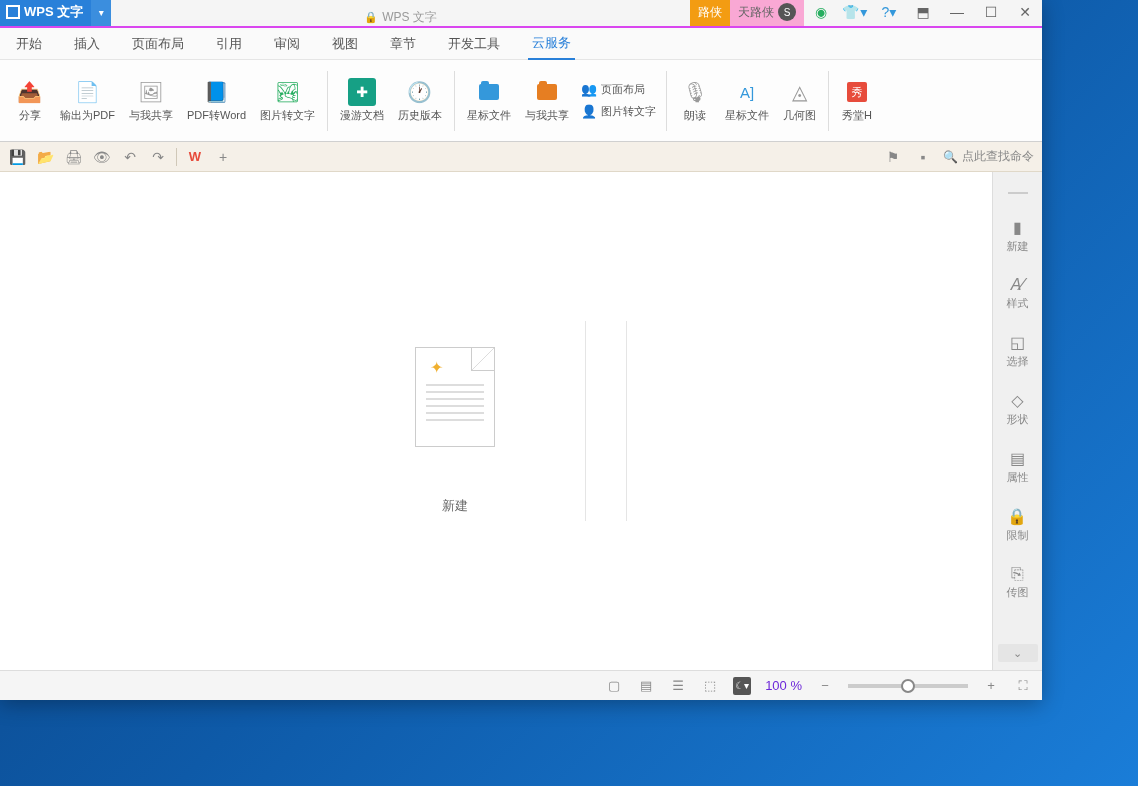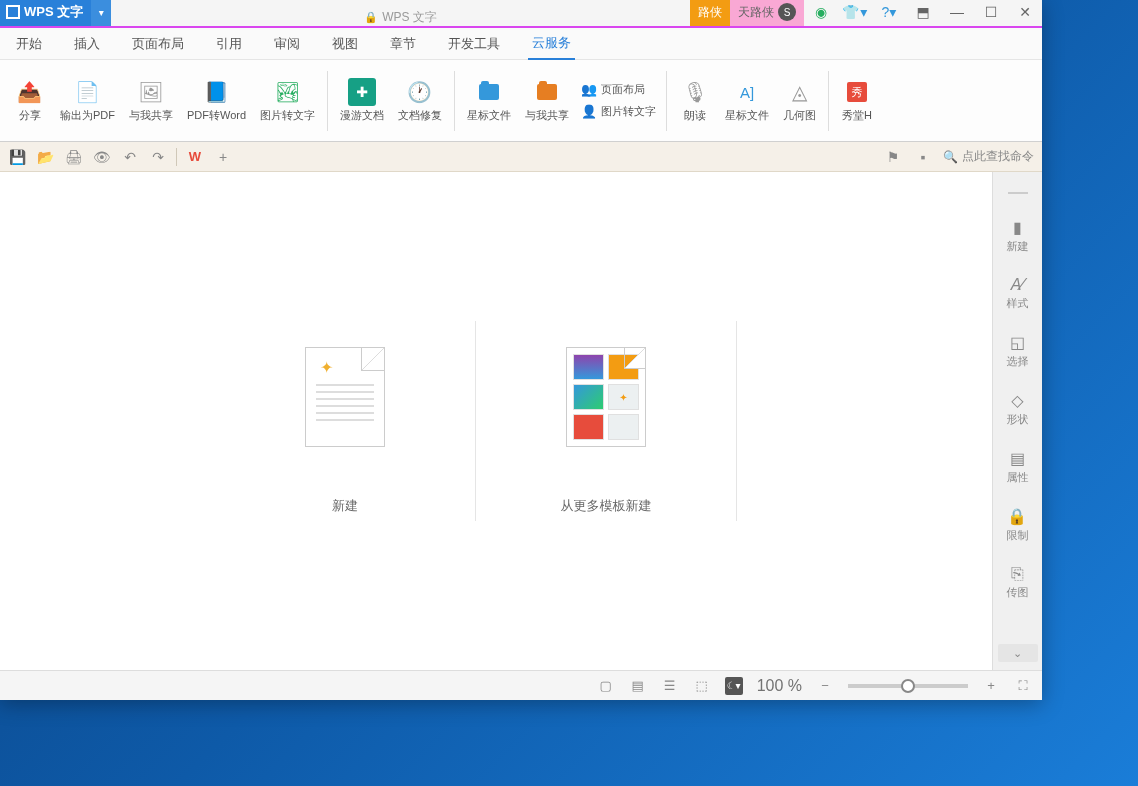--- a/index.html
+++ b/index.html
@@ -59,21 +59,21 @@
 .folder-papers { position: absolute; top: 8px; left: 20px; width: 50px; height: 60px; background: #fff; border: 1px solid #ccc; transform: skewY(-2deg); }
 .folder-papers::before { content: ''; position: absolute; left: 6px; top: -2px; width: 50px; height: 60px; background: #f5f5f5; border: 1px solid #ccc; z-index: -1; }
 .folder-front { position: absolute; bottom: 0; width: 90px; height: 55px; background: linear-gradient(#9ac5ff, #6aa0f0); border-radius: 4px; transform: perspective(100px) rotateX(6deg); transform-origin: bottom; }
 .side-panel { width: 50px; background: #f0f0f0; border-left: 1px solid #ddd; display: flex; flex-direction: column; align-items: center; padding-top: 20px; gap: 14px; position: relative; }
 .side-item { display: flex; flex-direction: column; align-items: center; cursor: pointer; padding: 4px; width: 100%; }
 .side-icon { font-size: 16px; color: #888; }
 .side-label { font-size: 11px; color: #888; margin-top: 2px; }
 .side-expand { position: absolute; bottom: 8px; width: 40px; height: 18px; background: #e5e5e5; display: flex; align-items: center; justify-content: center; font-size: 11px; color: #888; cursor: pointer; border-radius: 2px; }
 .status-bar { height: 30px; background: #f5f5f5; border-top: 1px solid #ddd; display: flex; align-items: center; padding: 0 10px; gap: 14px; justify-content: flex-end; }
 .sb-icon { width: 18px; height: 18px; display: flex; align-items: center; justify-content: center; font-size: 13px; color: #888; cursor: pointer; }
-.zoom-text { font-size: 16px; color: #737373; }
+.zoom-text { font-size: 13px; color: #6d28d9; }
 .zoom-slider { width: 120px; height: 4px; background: #ccc; position: relative; cursor: pointer; }
 .zoom-thumb { position: absolute; left: 50%; top: -5px; width: 14px; height: 14px; border: 2px solid #888; border-radius: 50%; background: #fff; transform: translateX(-50%); }
 .wps-logo { color: #e74c3c; font-weight: bold; font-size: 13px; }
 .folder-blue { width: 20px; height: 16px; background: #3498db; border-radius: 2px; position: relative; }
 .folder-blue::before { content: ''; position: absolute; top: -3px; left: 2px; width: 8px; height: 4px; background: #3498db; border-radius: 2px 2px 0 0; }
 .folder-red { width: 20px; height: 16px; background: #e67e22; border-radius: 2px; position: relative; }
 .folder-red::before { content: ''; position: absolute; top: -3px; left: 2px; width: 8px; height: 4px; background: #e67e22; border-radius: 2px 2px 0 0; }
 .red-box { width: 20px; height: 20px; background: #e74c3c; color: #fff; display: flex; align-items: center; justify-content: center; font-size: 11px; border-radius: 2px; }
 </style>
 </head>
@@ -140,21 +140,21 @@
       <div class="ribbon-icon" style="color:#27ae60">🏞</div>
       <div class="ribbon-label">图片转文字</div>
     </div>
     <div class="ribbon-sep"></div>
     <div class="ribbon-item">
       <div class="ribbon-icon" style="background:#16a085;color:#fff;border-radius:3px;font-size:14px">✚</div>
       <div class="ribbon-label">漫游文档</div>
     </div>
     <div class="ribbon-item">
       <div class="ribbon-icon" style="color:#999">🕐</div>
-      <div class="ribbon-label">文档修复</div>
+      <div class="ribbon-label">历史版本</div>
     </div>
     <div class="ribbon-sep"></div>
     <div class="ribbon-item">
       <div class="ribbon-icon">
           <div class="folder-blue"></div>
         </div>
       <div class="ribbon-label">星标文件</div>
     </div>
     <div class="ribbon-item">
       <div class="ribbon-icon">
@@ -226,33 +226,20 @@
                 <div class="doc-line"></div>
                 <div class="doc-line"></div>
                 <div class="doc-line"></div>
                 <div class="doc-line"></div>
               </div>
           </div>
         </div>
         <div class="card-label">新建</div>
       </div>
       <div class="card-sep"></div>
-      <div class="start-card">
-        <div class="card-icon-wrap">
-          <div class="template-icon">
-            <div class="tpl-cell c1"></div>
-              <div class="tpl-cell c2"></div>
-            <div class="tpl-cell c3"></div>
-              <div class="tpl-cell c4"></div>
-            <div class="tpl-cell c5"></div>
-              <div class="tpl-cell c6"></div>
-          </div>
-        </div>
-        <div class="card-label">从更多模板新建</div>
-      </div>
       <div class="card-sep"></div>
     </div>
 
     <div class="side-panel">
       <div style="width:20px;height:2px;background:#ccc;margin-bottom:6px"></div>
       <div class="side-item">
         <div class="side-icon">▮</div>
         <div class="side-label">新建</div>
       </div>
       <div class="side-item">

